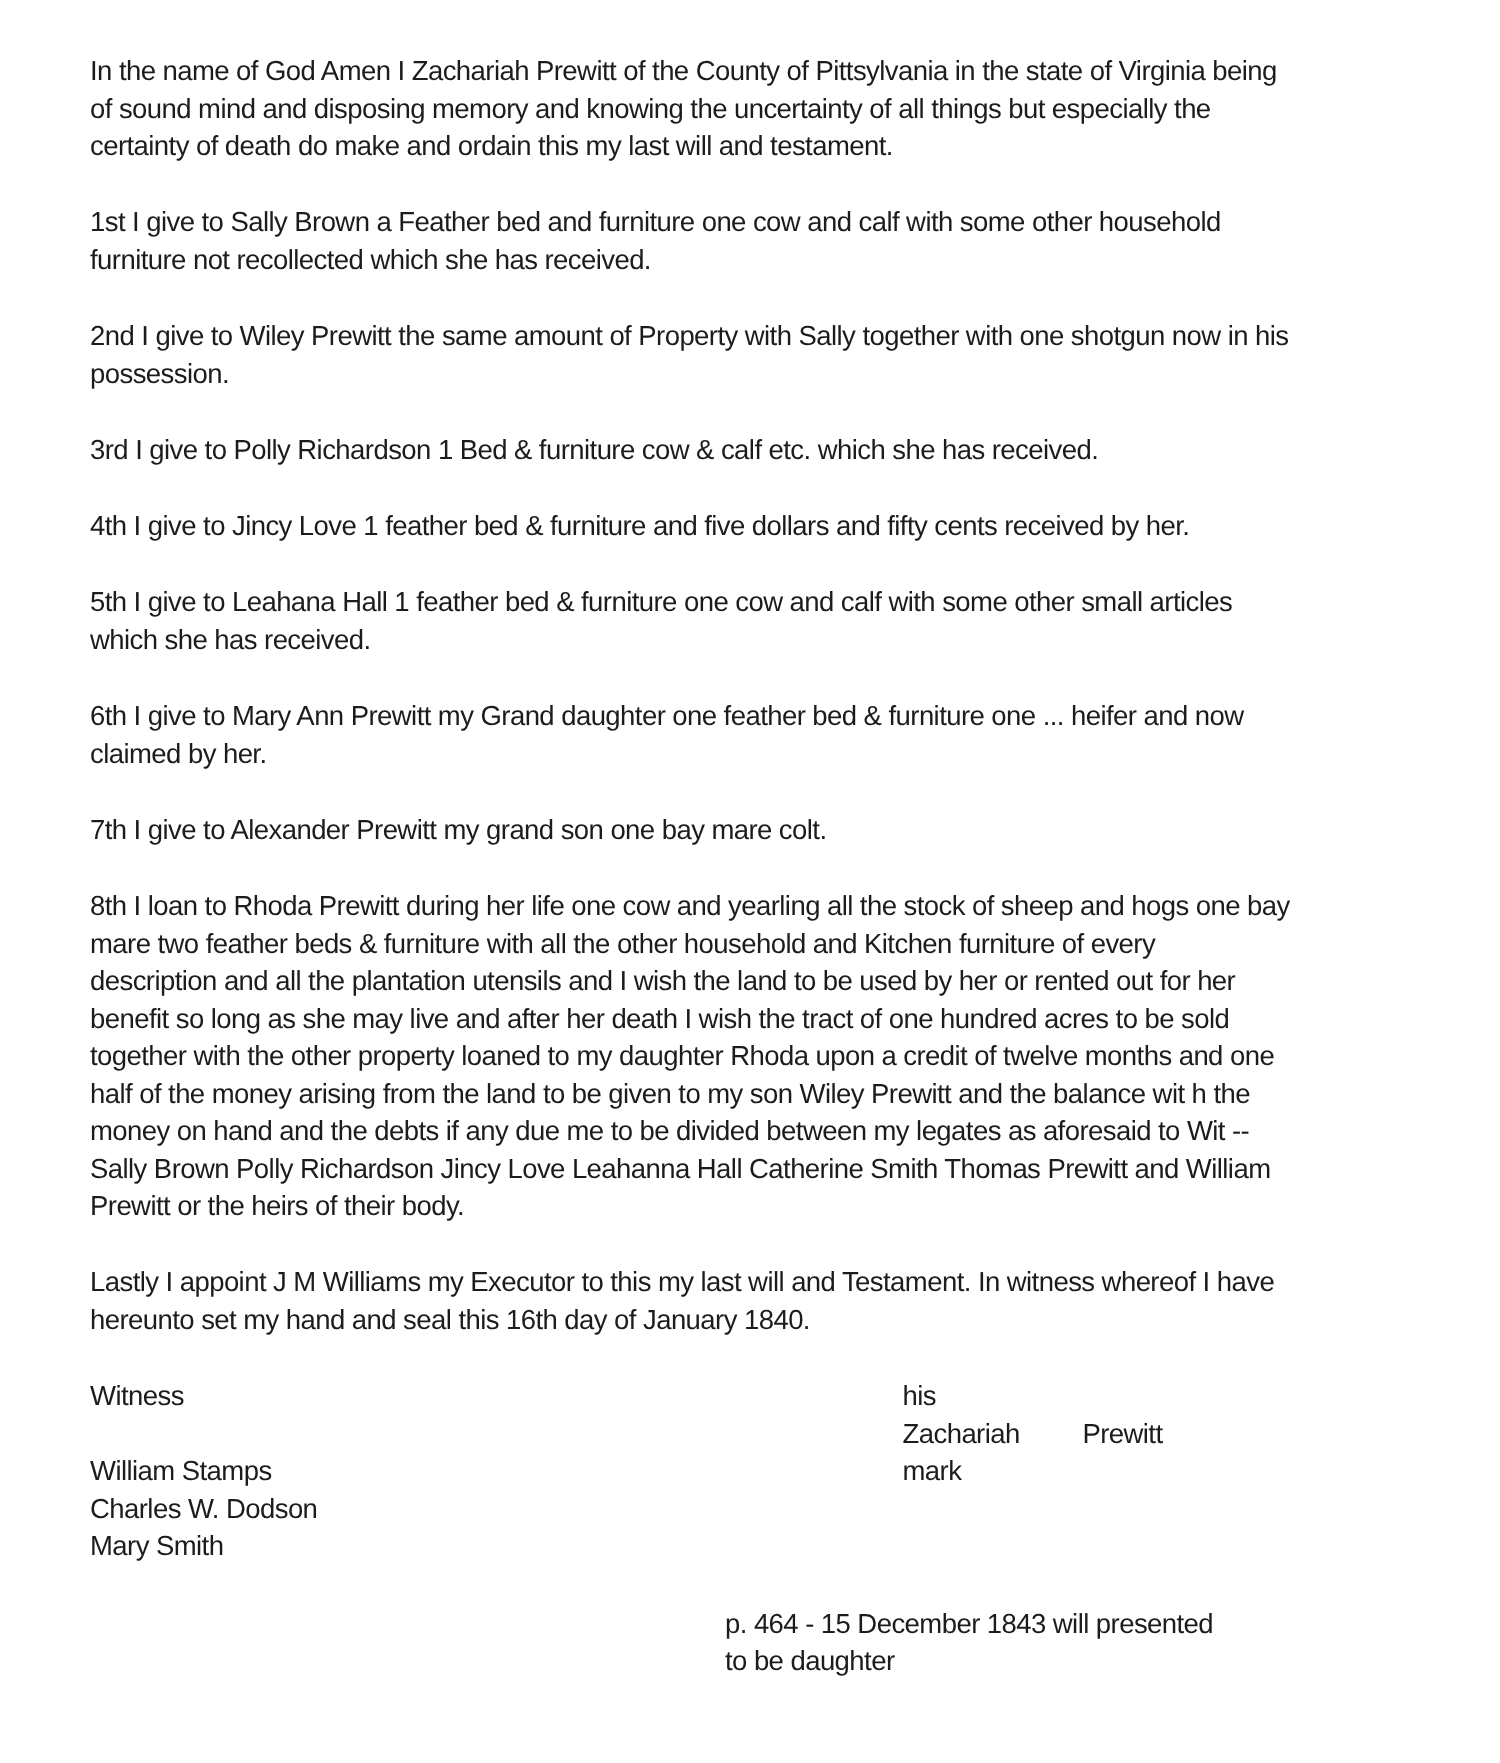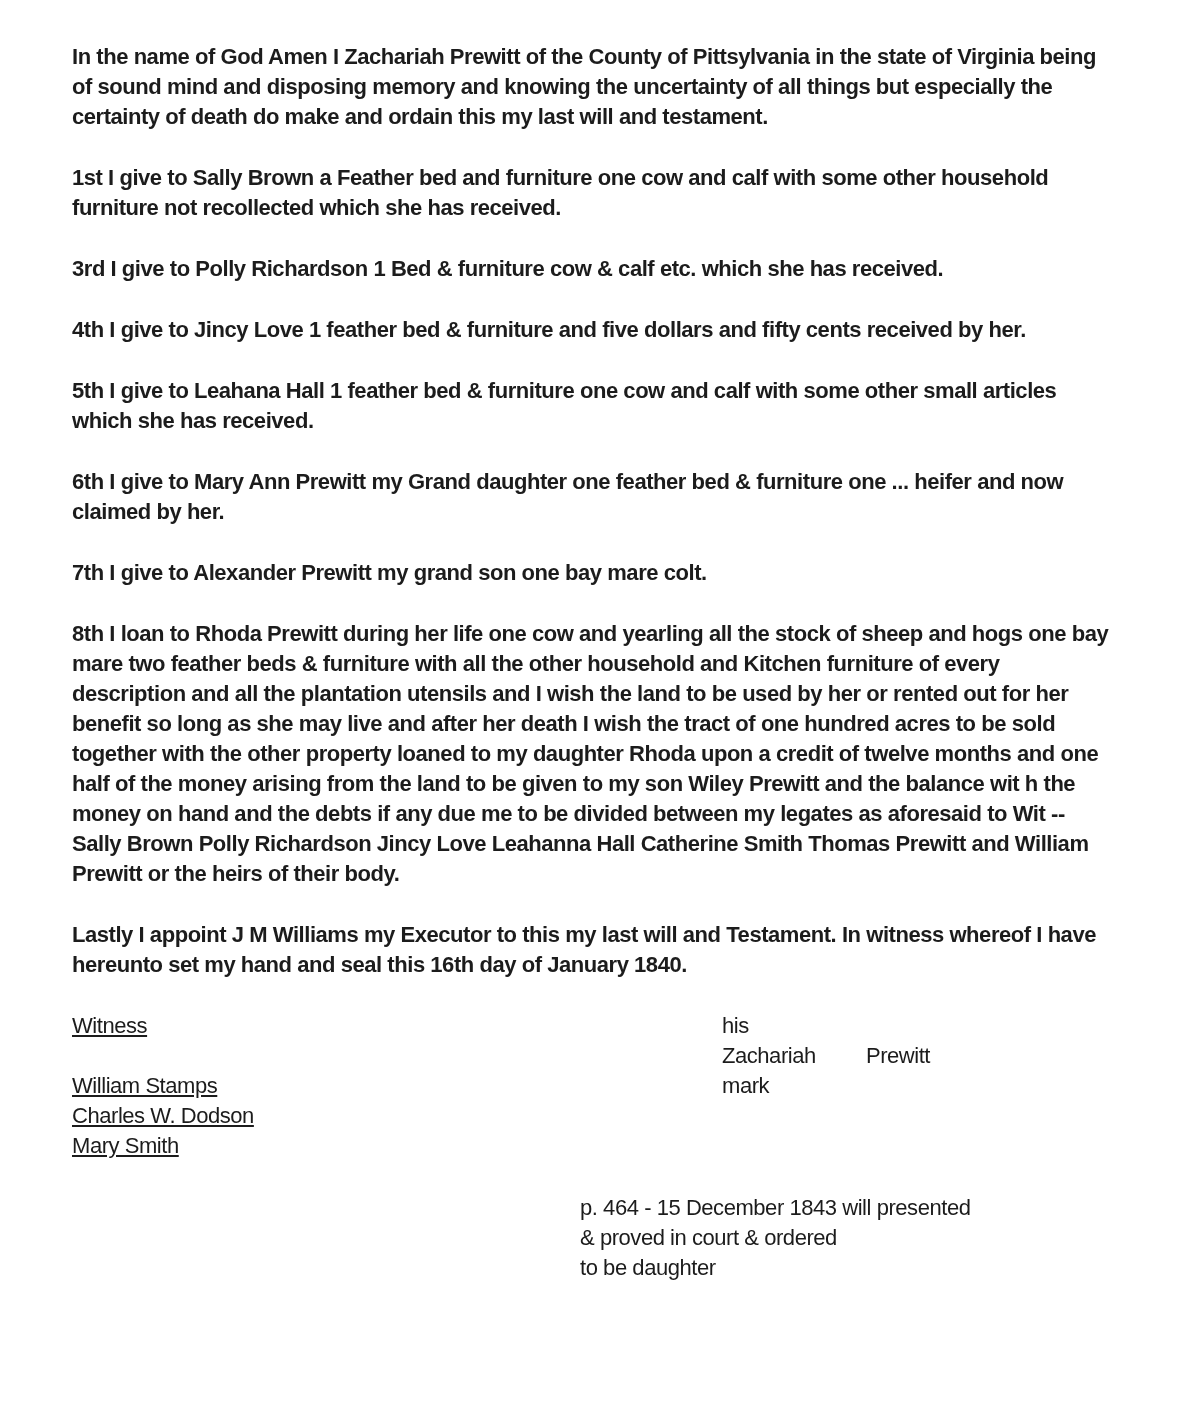--- a/index.html
+++ b/index.html
@@ -16,30 +16,28 @@
     background: #ffffff;
     font-family: "Liberation Sans", sans-serif;
     font-size: 22px;
     line-height: 30px;
     letter-spacing: -0.45px;
     color: #1c1c1c;
   }
   .para {
     margin: 0 0 31px 0;
     white-space: pre;
-    font-weight: bold;
   }
   .witness-section {
     position: relative;
     margin: 0;
   }
   .w-line {
     height: 30px;
     white-space: pre;
-    text-decoration: underline;
   }
   .sig-block {
     position: absolute;
     top: 0;
     left: 650px;
     width: 208px;
   }
   .sig-center {
     height: 30px;
     text-align: left;
@@ -61,20 +59,22 @@
 </head>
 <body>
 
 <div class="page">
 
   <p class="para">In the name of God Amen I Zachariah Prewitt of the County of Pittsylvania in the state of Virginia being
 of sound mind and disposing memory and knowing the uncertainty of all things but especially the
 certainty of death do make and ordain this my last will and testament.</p>
   <p class="para">1st I give to Sally Brown a Feather bed and furniture one cow and calf with some other household
 furniture not recollected which she has received.</p>
+  <p class="para">2nd I give to Wiley Prewitt the same amount of Property with Sally together with one shotgun now in his
+possession.</p>
   <p class="para">3rd I give to Polly Richardson 1 Bed &amp; furniture cow &amp; calf etc. which she has received.</p>
   <p class="para">4th I give to Jincy Love 1 feather bed &amp; furniture and five dollars and fifty cents received by her.</p>
   <p class="para">5th I give to Leahana Hall 1 feather bed &amp; furniture one cow and calf with some other small articles
 which she has received.</p>
   <p class="para">6th I give to Mary Ann Prewitt my Grand daughter one feather bed &amp; furniture one ... heifer and now
 claimed by her.</p>
   <p class="para">7th I give to Alexander Prewitt my grand son one bay mare colt.</p>
   <p class="para">8th I loan to Rhoda Prewitt during her life one cow and yearling all the stock of sheep and hogs one bay
 mare two feather beds &amp; furniture with all the other household and Kitchen furniture of every
 description and all the plantation utensils and I wish the land to be used by her or rented out for her
@@ -100,17 +100,16 @@
       <div class="sig-name">
         <span>Zachariah</span>
         <span>Prewitt</span>
       </div>
       <div class="sig-center">mark</div>
     </div>
   </div>
 
   <div class="note">
     <div class="n-line">p. 464 - 15 December 1843 will presented</div>
-    <div class="n-line">&amp; proved in court &amp; ordered</div>
     <div class="n-line">to be daughter</div>
   </div>
 
 </div>
 
 </body></html>

